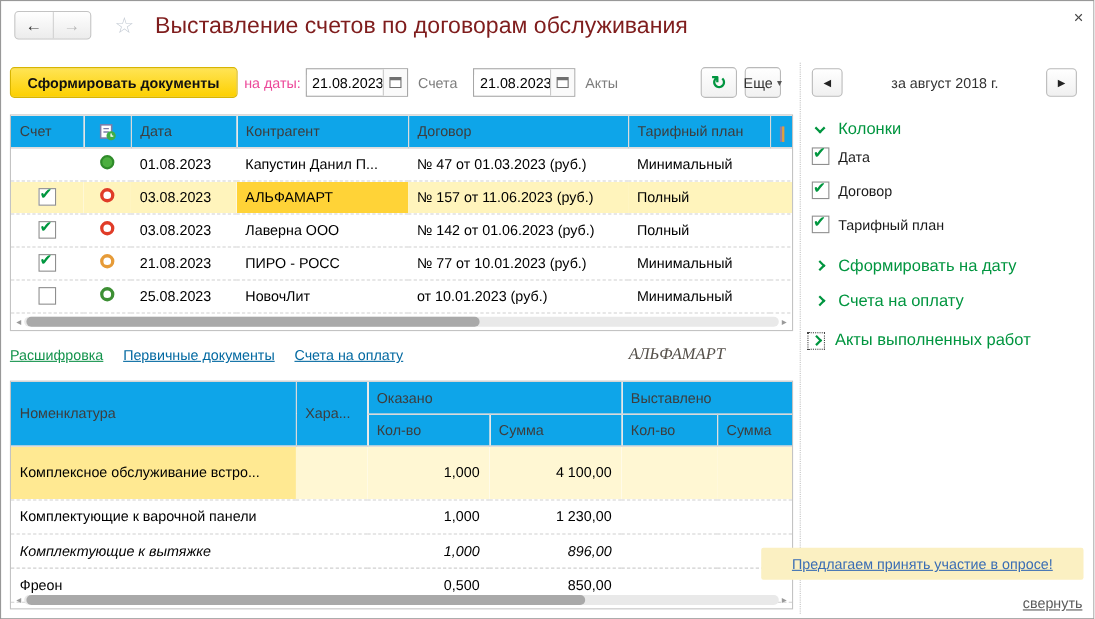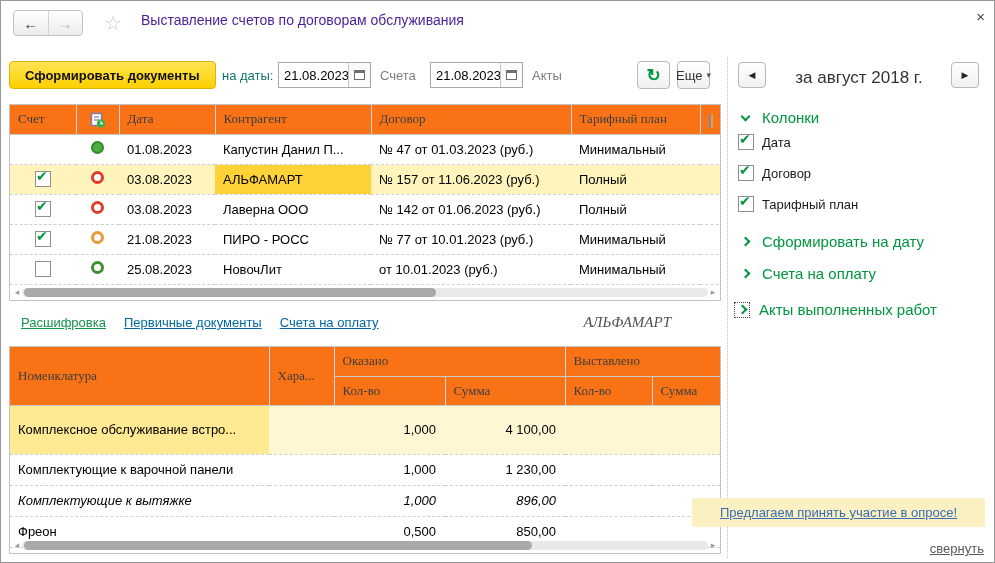--- a/index.html
+++ b/index.html
@@ -6,46 +6,46 @@
   html,body { background:#fff; }
   body { font-family:"Liberation Sans","DejaVu Sans",sans-serif; }
   .window { position:relative; width:995px; height:563px; border:1px solid #989898; background:#fff; overflow:hidden; }
 
   
   .nav-group { position:absolute; left:12px; top:9px; width:70px; height:26px; border:1px solid #c3c3c3; border-radius:4px; background:linear-gradient(#fefefe,#ececec); display:flex; overflow:hidden; }
   .nav-btn { flex:1; display:flex; align-items:center; justify-content:center; font-size:15px; cursor:pointer; }
   .nav-btn.back { color:#3a3a3a; border-right:1px solid #d2d2d2; }
   .nav-btn.fwd { color:#b8b8b8; }
   .star { position:absolute; left:103px; top:10px; font-size:20px; color:#c4cbd4; }
-  .title { position:absolute; left:140px; top:11px; font-size:14px; color:#4c1d95; }
+  .title { position:absolute; left:140px; top:11px; font-size:21px; color:#7f1d1d; }
   .close-x { position:absolute; right:9px; top:7px; font-size:15px; color:#444; cursor:pointer; }
 
   
   .btn-yellow { position:absolute; left:8px; top:60px; height:28px; padding:0 15px; background:linear-gradient(#ffe455,#fdd000); border:1px solid #d8b500; border-radius:4px; font-weight:bold; font-size:13px; color:#111; cursor:pointer; }
   .tb-label { position:absolute; top:67px; font-size:13px; }
-  .lbl-dark { color:#0f766e; } .lbl-gray { color:#7d7d7d; }
+  .lbl-dark { color:#ec4899; } .lbl-gray { color:#7d7d7d; }
   .date-box { position:absolute; top:61px; width:93px; height:26px; border:1px solid #a7a7a7; background:#fff; display:flex; align-items:center; }
   .date-box input { flex:1; border:0; outline:0; width:62px; font-size:13px; font-family:inherit; color:#000; padding-left:5px; }
   .cal-btn { width:22px; height:100%; border-left:1px solid #c9c9c9; display:flex; align-items:center; justify-content:center; cursor:pointer; background:#fafafa; }
   .cal-glyph { width:11px; height:10px; border:1px solid #6e6e6e; border-top:3px solid #6e6e6e; background:#fff; }
   .btn-sq { position:absolute; top:60px; height:28px; border:1px solid #b9b9b9; border-radius:4px; background:linear-gradient(#fff,#f1f1f1); display:flex; align-items:center; justify-content:center; font-size:13px; color:#333; cursor:pointer; }
   .refresh-glyph { color:#00953f; font-size:17px; font-weight:bold; line-height:1; }
   .caret { font-size:9px; color:#555; margin-left:4px; }
 
   
   .pn-btn { position:absolute; top:61px; width:28px; height:26px; border:1px solid #b9b9b9; border-radius:4px; background:linear-gradient(#fff,#f0f0f0); font-size:9px; color:#222; display:flex; align-items:center; justify-content:center; cursor:pointer; }
-  .pn-label { position:absolute; top:67px; left:768px; width:180px; text-align:center; font-size:17px; color:#333; }
+  .pn-label { position:absolute; top:67px; left:768px; width:180px; text-align:center; font-size:13px; color:#333; }
 
   
   .splitter { position:absolute; left:726px; top:56px; bottom:4px; border-left:1px dotted #c2c2c2; }
 
   
   .tbl-wrap { position:absolute; left:8px; background:#fff; border:1px solid #c3c3c3; overflow:hidden; }
   table { border-collapse:collapse; table-layout:fixed; }
-  th { background:#f97316; font-weight:normal; font-size:13px; color:#3d3d3d; text-align:left; padding:0 0 0 8px; border-right:1px solid #d9d9d9; border-bottom:1px solid #c9c9c9; height:29px; white-space:nowrap; overflow:hidden;font-family:Liberation Serif, serif; }
+  th { background:#0ea5e9; font-weight:normal; font-size:13px; color:#3d3d3d; text-align:left; padding:0 0 0 8px; border-right:1px solid #d9d9d9; border-bottom:1px solid #c9c9c9; height:29px; white-space:nowrap; overflow:hidden; }
   td { font-size:13px; color:#000; height:30px; padding:0 0 0 8px; border-bottom:1px dashed #d0d0d0; white-space:nowrap; overflow:hidden; }
   .cell-c { text-align:center; padding:0; }
   .num { text-align:right; padding-right:9px; }
 
   
   .circ { display:inline-block; width:13px; height:13px; border-radius:50%; }
   .st-green-filled { background:#4caf3f; border:2px solid #2f8b2a; }
   .st-red    { background:#fff; border:3px solid #e03c28; }
   .st-orange { background:#fff; border:3px solid #e69b38; }
   .st-green  { background:#fff; border:3px solid #3d8f34; }
@@ -67,21 +67,21 @@
   
   .doc-ico { display:inline-block; vertical-align:middle; }
 
   
   .hscroll { position:absolute; left:2px; right:2px; bottom:1px; height:13px; display:flex; align-items:center; }
   .sc-arrow { width:10px; font-size:9px; color:#9a9a9a; text-align:center; line-height:13px; cursor:pointer; }
   .sc-track { flex:1; height:9px; background:#e9e9e9; border-radius:5px; position:relative; }
   .sc-thumb { position:absolute; top:0; height:9px; background:#a9a9a9; border-radius:5px; cursor:grab; }
 
   
-  .tabs { position:absolute; left:8px; top:313px; width:712px; display:flex; align-items:center; gap:18px; font-size:13px;margin-left:12px; }
+  .tabs { position:absolute; left:8px; top:313px; width:712px; display:flex; align-items:center; gap:18px; font-size:13px; }
   .tab-link { text-decoration:underline; cursor:pointer; color:#0369a1; }
   .tab-link.active { color:#13934c; }
   .ctx-label { margin-left:auto; margin-right:62px; font-family:"Liberation Serif","DejaVu Serif",serif; font-style:italic; font-size:15px; color:#55504a; }
 
   
   .side-head { position:absolute; left:736px; display:flex; align-items:center; gap:9px; font-size:15px; color:#00953f; cursor:pointer; }
   .chev { width:7px; height:7px; border-right:2px solid #00953f; border-bottom:2px solid #00953f; display:inline-block; }
   .chev.down { transform:rotate(45deg); margin-top:-3px; }
   .chev.right { transform:rotate(-45deg); }
   .chev-box { display:inline-flex; align-items:center; justify-content:center; width:16px; height:16px; }

